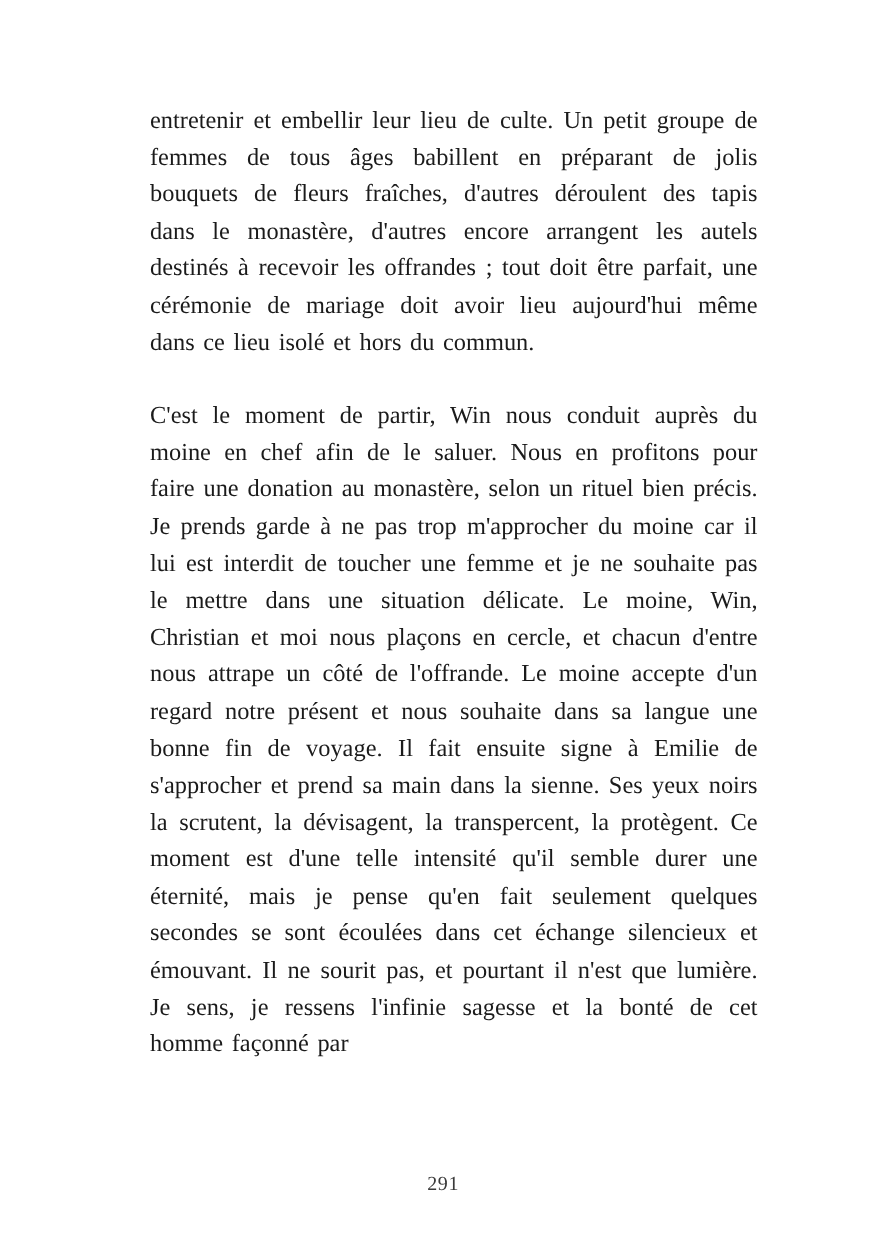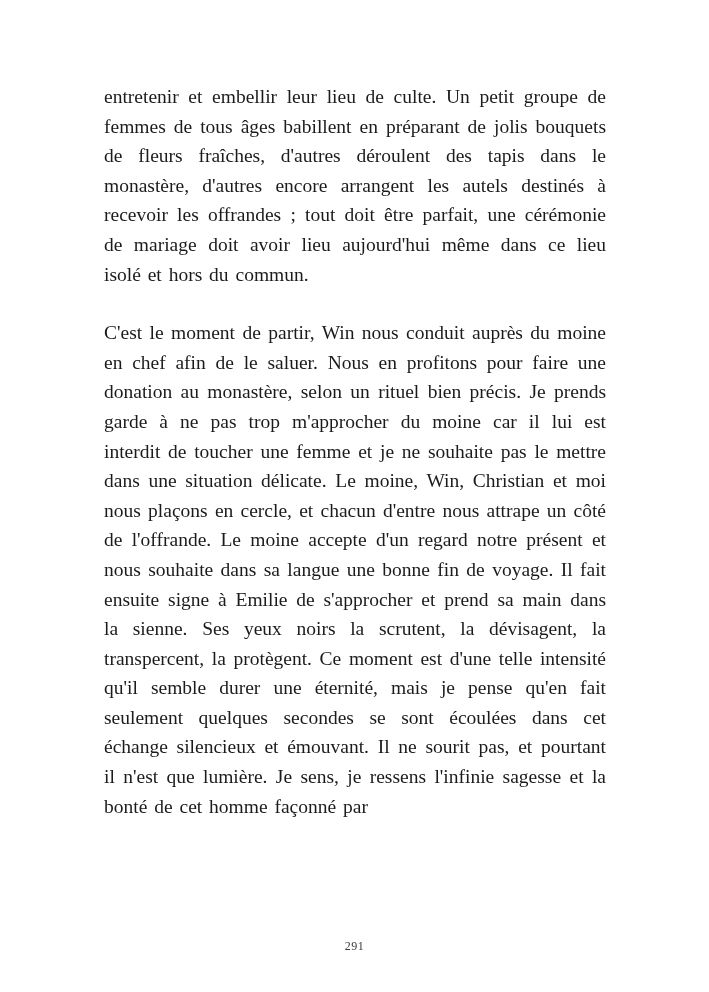--- a/index.html
+++ b/index.html
@@ -18,33 +18,33 @@
     .text-block {
       position: absolute;
       left: 104px;
       top: 82px;
       width: 502px;
     }
     .para {
       font-size: 19.5px;
       line-height: 29.6px;
       text-align: justify;
-      margin: 0 0 29px 0;
+      margin: 0 0 29px 16px;
       word-spacing: 2px;
     }
     .para:last-child {
       margin-bottom: 0;
     }
     .page-number {
       position: absolute;
       top: 939px;
       left: 0;
       width: 709px;
       text-align: center;
-      font-size: 12px;
+      font-size: 16px;
       color: #3a3a3a;
       letter-spacing: 0.5px;
     }
   </style>
 </head>
 <body>
 
 <main class="text-block">
   <p class="para">entretenir et embellir leur lieu de culte. Un petit groupe de femmes de tous âges babillent en préparant de jolis bouquets de fleurs fraîches, d'autres déroulent des tapis dans le monastère, d'autres encore arrangent les autels destinés à recevoir les offrandes ; tout doit être parfait, une cérémonie de mariage doit avoir lieu aujourd'hui même dans ce lieu isolé et hors du commun.</p>
   <p class="para">C'est le moment de partir, Win nous conduit auprès du moine en chef afin de le saluer. Nous en profitons pour faire une donation au monastère, selon un rituel bien précis. Je prends garde à ne pas trop m'approcher du moine car il lui est interdit de toucher une femme et je ne souhaite pas le mettre dans une situation délicate. Le moine, Win, Christian et moi nous plaçons en cercle, et chacun d'entre nous attrape un côté de l'offrande. Le moine accepte d'un regard notre présent et nous souhaite dans sa langue une bonne fin de voyage. Il fait ensuite signe à Emilie de s'approcher et prend sa main dans la sienne. Ses yeux noirs la scrutent, la dévisagent, la transpercent, la protègent. Ce moment est d'une telle intensité qu'il semble durer une éternité, mais je pense qu'en fait seulement quelques secondes se sont écoulées dans cet échange silencieux et émouvant. Il ne sourit pas, et pourtant il n'est que lumière. Je sens, je ressens l'infinie sagesse et la bonté de cet homme façonné par</p>

